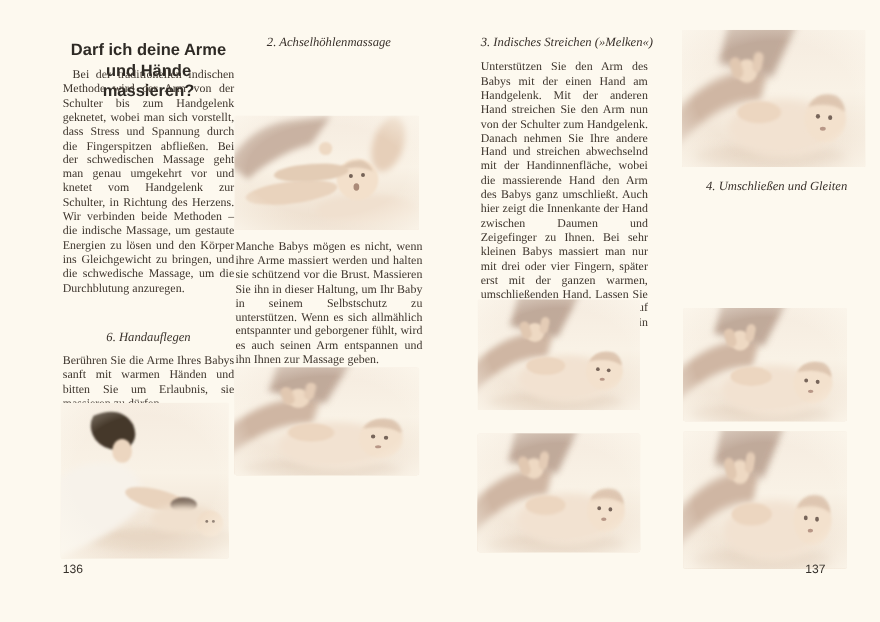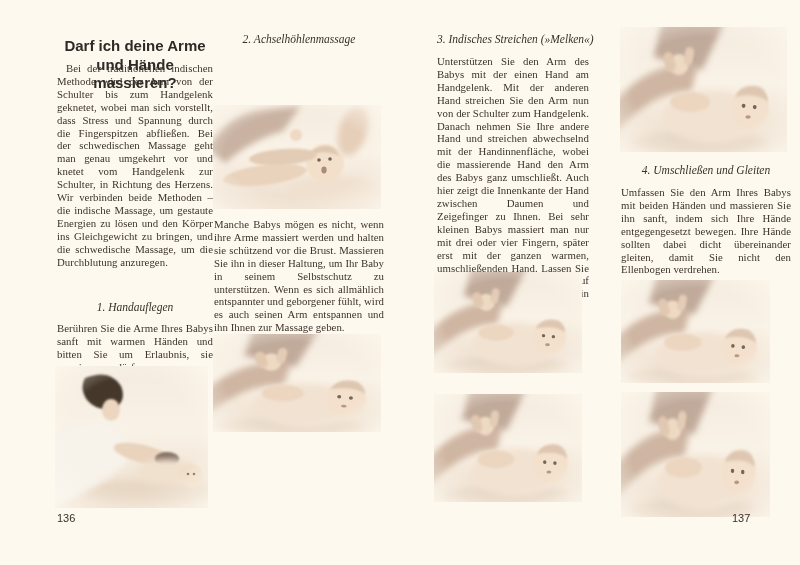--- a/index.html
+++ b/index.html
@@ -116,21 +116,21 @@
 
 <div class="spread">
 
   <div class="col c1">
     <h1 class="chapter-title abs" style="top:33px">Darf ich deine Arme und Hände massieren?</h1>
 
     <div class="body-text abs" style="top:62px">
       <p class="indent">Bei der traditionellen indischen Methode wird der Arm von der Schulter bis zum Handgelenk geknetet, wobei man sich vorstellt, dass Stress und Spannung durch die Fingerspitzen abfließen. Bei der schwedischen Massage geht man genau umgekehrt vor und knetet vom Handgelenk zur Schulter, in Richtung des Herzens. Wir verbinden beide Methoden – die indische Massage, um gestaute Energien zu lösen und den Körper ins Gleichgewicht zu bringen, und die schwedische Massage, um die Durchblutung anzuregen.</p>
     </div>
 
-    <h2 class="sec-heading abs" style="top:301px">1. Handauflegen</h2>
+    <h2 class="sec-heading abs" style="top:301px">6. Handauflegen</h2>
 
     <div class="body-text abs" style="top:322px">
       <p>Berühren Sie die Arme Ihres Babys sanft mit warmen Händen und bitten Sie um Erlaubnis, sie massieren zu dürfen.</p>
     </div>
 
     <figure class="photo" style="top:366px; left:-2px; width:153px; height:142px; margin:0">
       <svg viewBox="0 0 153 142" preserveAspectRatio="none">
         <use href="#sceneB" width="153" height="142"></use>
       </svg>
     </figure>
@@ -180,23 +180,20 @@
 
   <div class="col c4">
     <figure class="photo" style="top:27px; left:-1px; width:167px; height:125px; margin:0">
       <svg viewBox="0 0 150 100" preserveAspectRatio="none">
         <use href="#sceneA" width="150" height="100"></use>
       </svg>
     </figure>
 
     <h2 class="sec-heading abs" style="top:164px">4. Umschließen und Gleiten</h2>
 
-    <div class="body-text abs" style="top:186px">
-      <p>Umfassen Sie den Arm Ihres Babys mit beiden Händen und massieren Sie ihn sanft, indem sich Ihre Hände entgegengesetzt bewegen. Ihre Hände sollten dabei dicht übereinander gleiten, damit Sie nicht den Ellenbogen verdrehen.</p>
-    </div>
 
     <figure class="photo alt" style="top:280px; left:0; width:149px; height:103px; margin:0">
       <svg viewBox="0 0 150 100" preserveAspectRatio="none">
         <use href="#sceneA" width="150" height="100"></use>
       </svg>
     </figure>
 
     <figure class="photo alt2" style="top:392px; left:0; width:149px; height:125px; margin:0">
       <svg viewBox="0 0 150 100" preserveAspectRatio="none">
         <use href="#sceneA" width="150" height="100"></use>

